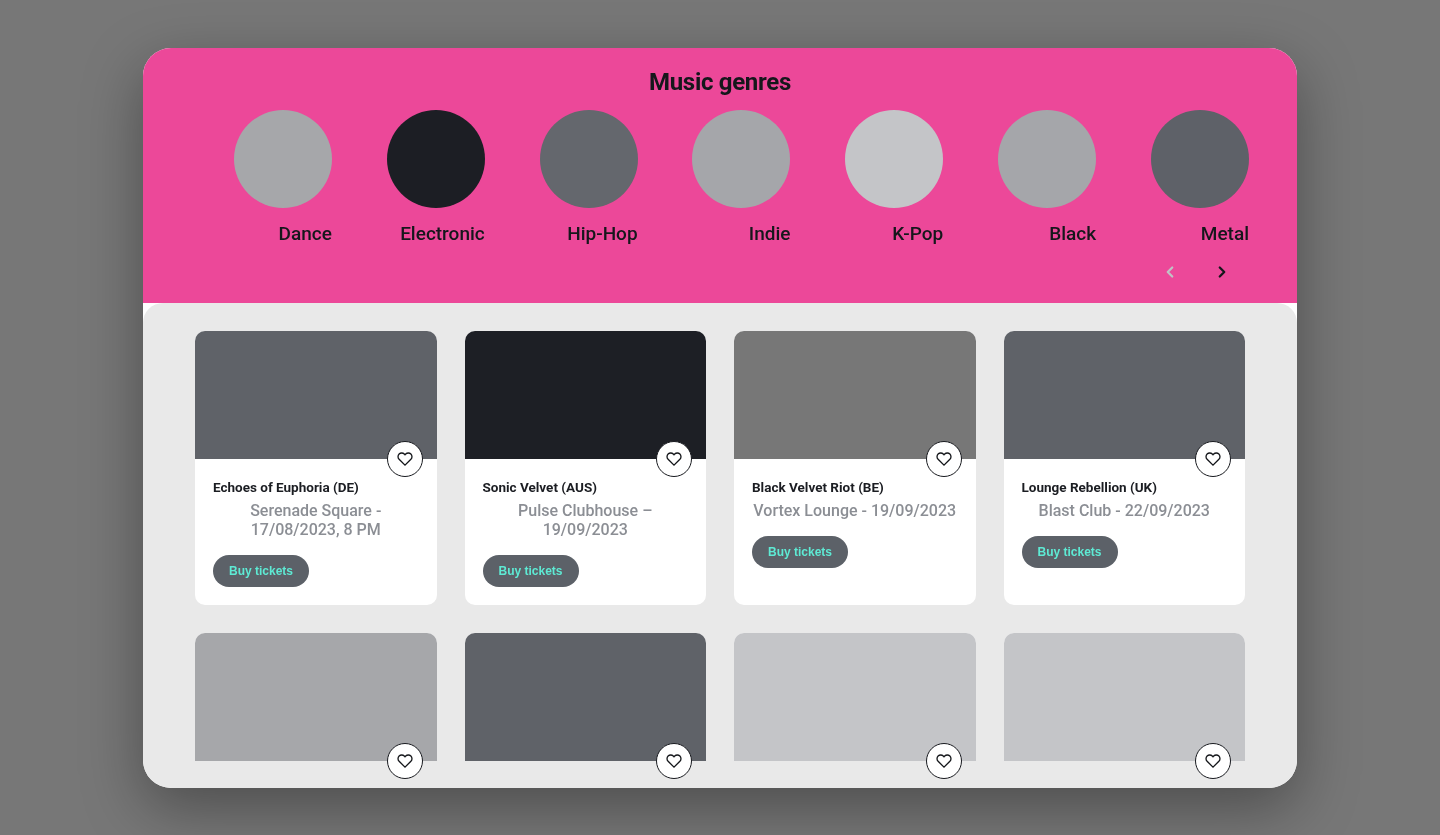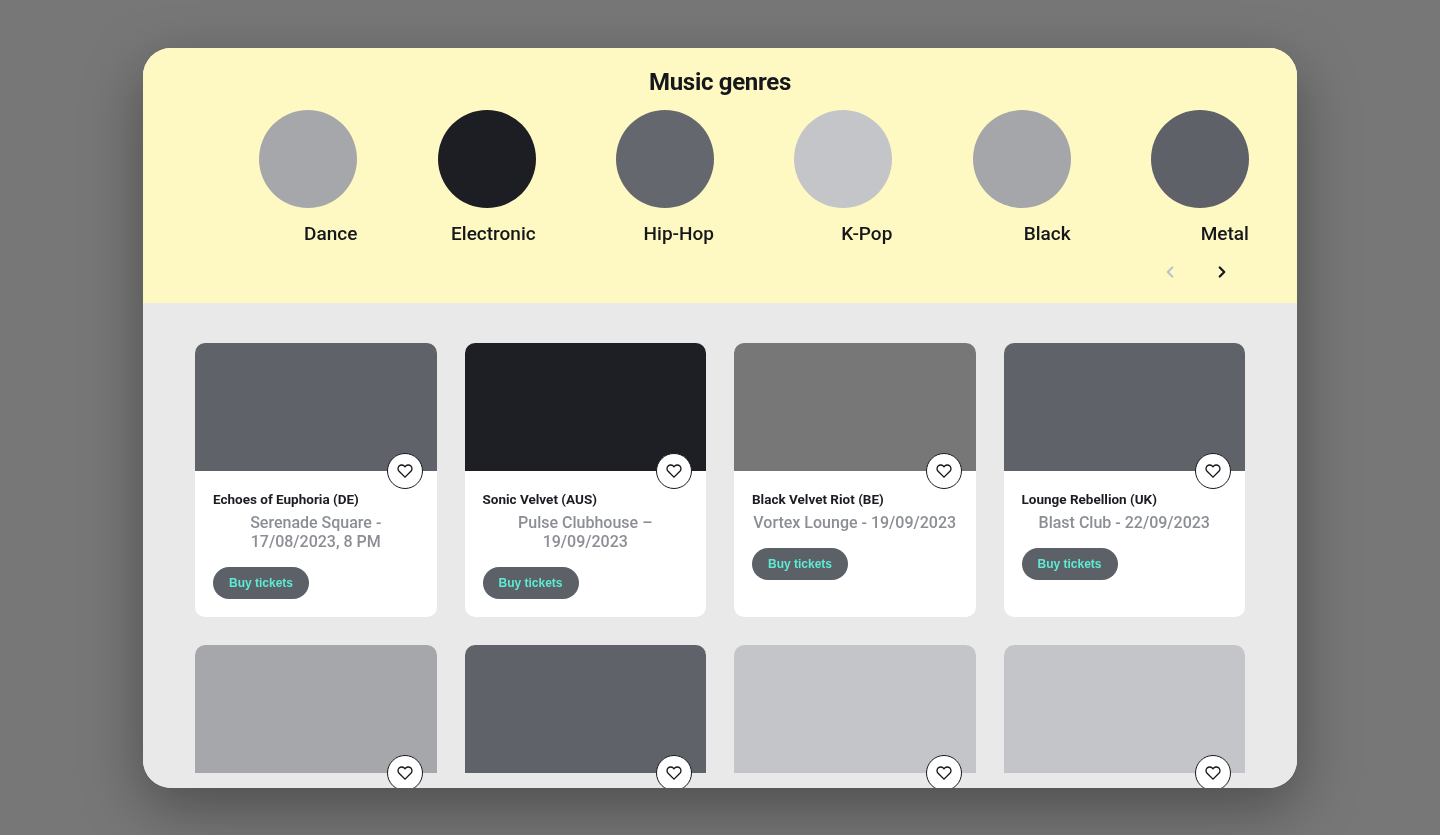--- a/index.html
+++ b/index.html
@@ -19,21 +19,21 @@
     border-radius: 28px;
     box-shadow: 0 20px 60px rgba(0,0,0,0.35);
     overflow: hidden;
     display: flex;
     flex-direction: column;
   }
 
   
   .genres-section {
     padding: 20px 42px 18px 42px;
-    background: #fef9c3;
+    background: #ec4899;
   }
   .page-title {
     font-size: 24px;
     font-weight: 700;
     color: #15171b;
     text-align: center;
     letter-spacing: -0.3px;
     margin-bottom: 14px;
   }
   .genre-row {
@@ -74,22 +74,23 @@
     justify-content: center;
     cursor: pointer;
   }
   .chev svg { width: 18px; height: 18px; }
   .chev.disabled svg { stroke: #c0c2c6; }
 
   
   .events-section {
     flex: 1;
     background: #e9e9e9;
-    padding: 40px 52px;
+    padding: 28px 52px;
     overflow: hidden;
+    border-radius: 20px;
   }
   .event-grid {
     display: grid;
     grid-template-columns: repeat(4, 1fr);
     gap: 28px;
   }
   .event-card {
     background: #ffffff;
     border-radius: 10px;
     overflow: visible;
@@ -163,20 +164,24 @@
         <div class="genre-circle" style="background:#a6a7aa"></div>
         <div class="genre-label">Dance</div>
       </div>
       <div class="genre">
         <div class="genre-circle" style="background:#1c1e24"></div>
         <div class="genre-label">Electronic</div>
       </div>
       <div class="genre">
         <div class="genre-circle" style="background:#64676d"></div>
         <div class="genre-label">Hip-Hop</div>
+      </div>
+      <div class="genre">
+        <div class="genre-circle" style="background:#a5a6aa"></div>
+        <div class="genre-label">Indie</div>
       </div>
       <div class="genre">
         <div class="genre-circle" style="background:#c4c5c8"></div>
         <div class="genre-label">K-Pop</div>
       </div>
       <div class="genre">
         <div class="genre-circle" style="background:#a5a6aa"></div>
         <div class="genre-label">Black</div>
       </div>
       <div class="genre">

